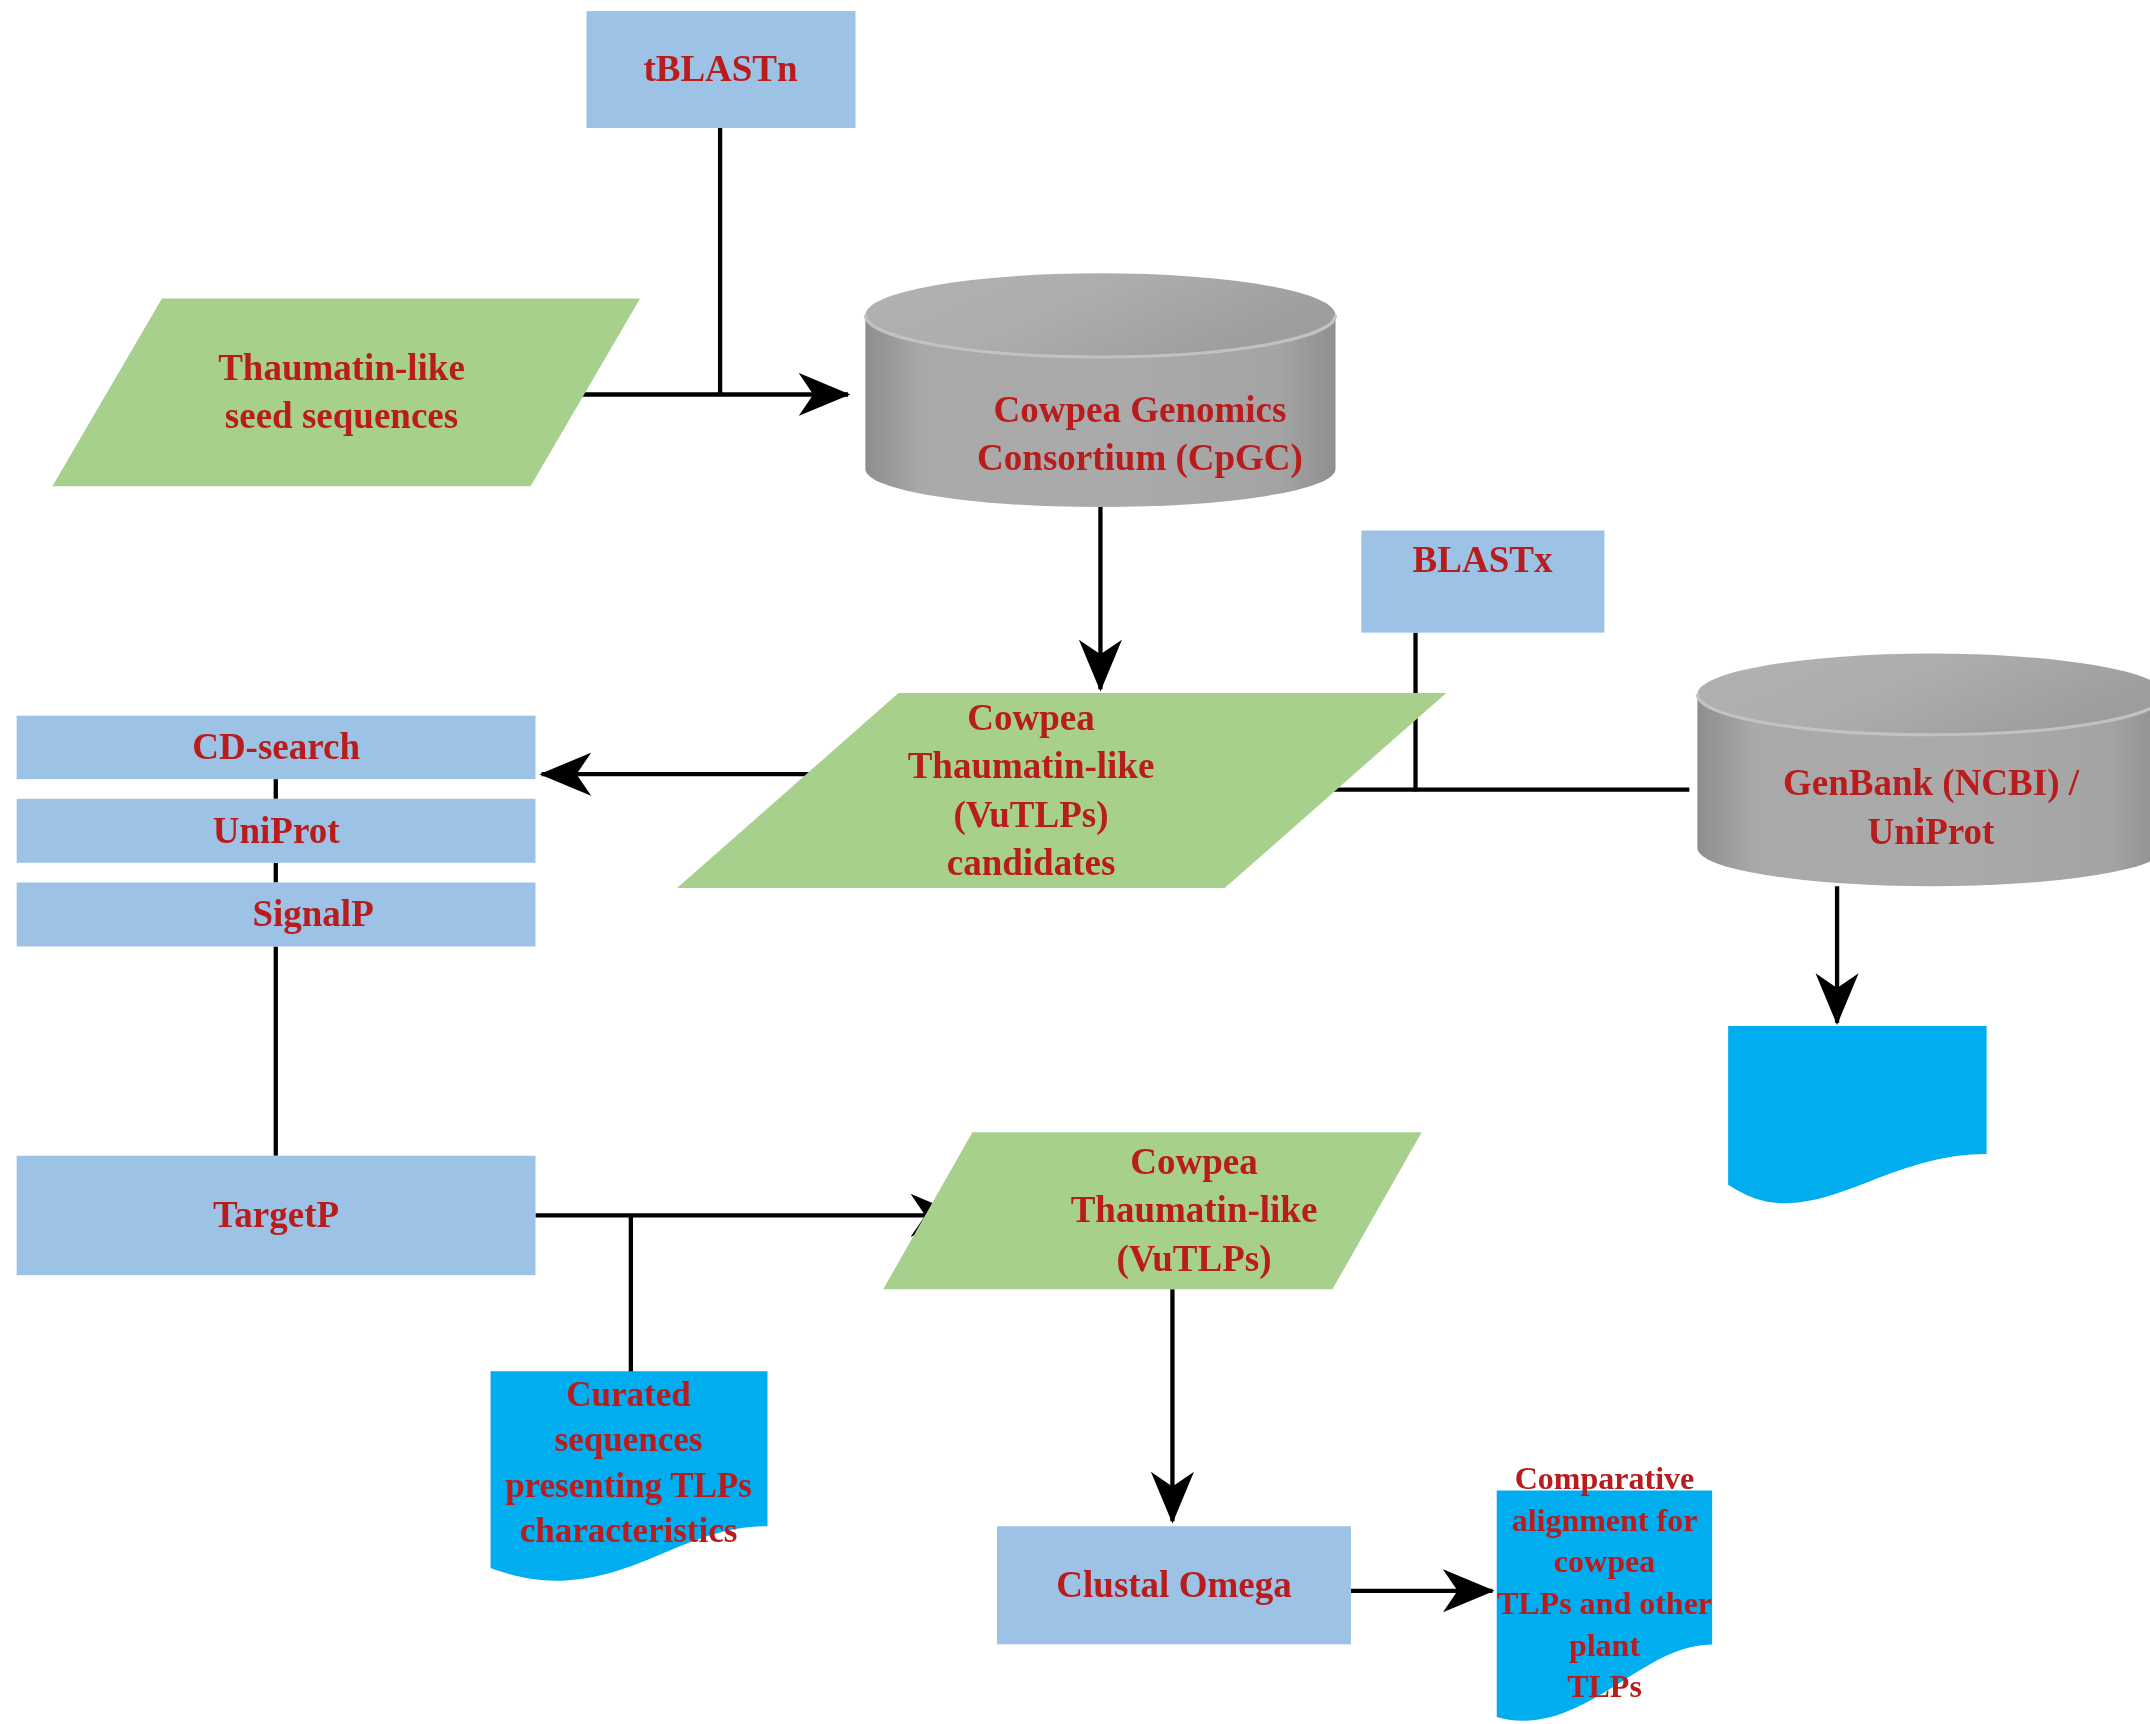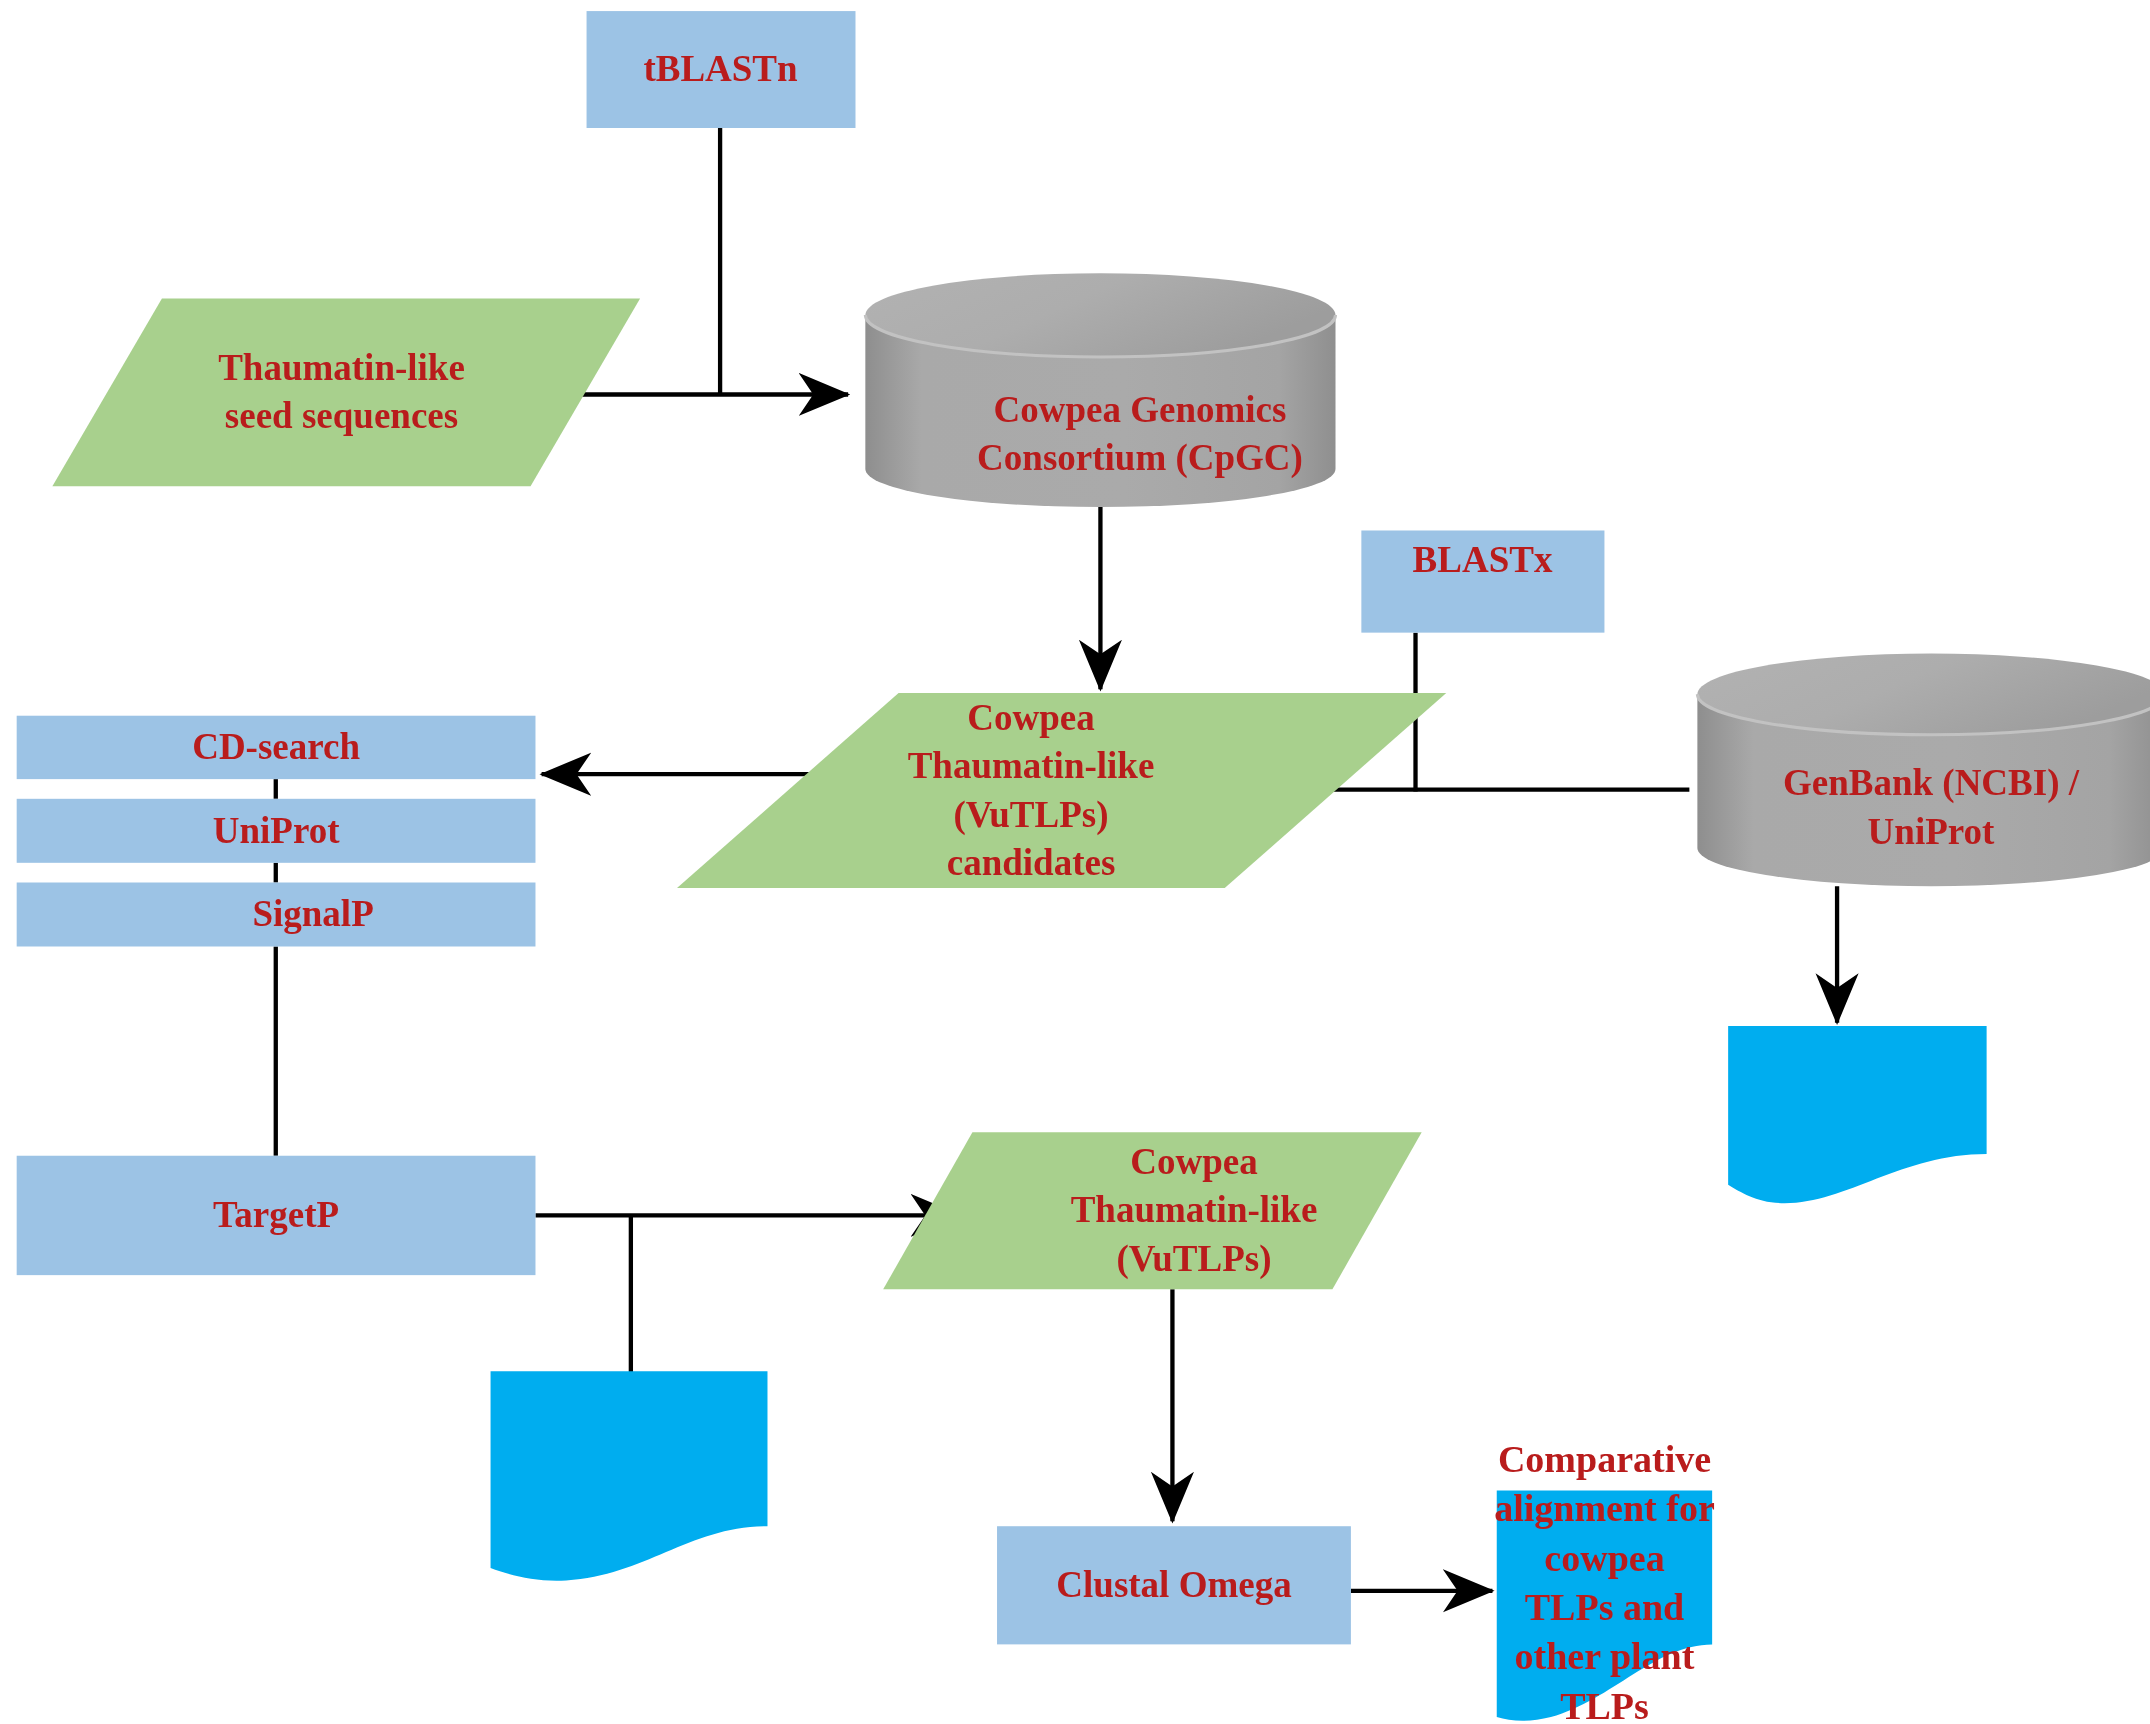--- a/index.html
+++ b/index.html
@@ -25,21 +25,21 @@
   .t-seed{font-size:37px;}
   .t-cpgc{font-size:37px;}
   .t-blastx{font-size:37px;}
   .t-genbank{font-size:37px;}
   .t-cand{font-size:37px;}
   .t-stack{font-size:37px;}
   .t-func{font-size:36px;}
   .t-vutlps{font-size:37px;}
   .t-curated{font-size:35px;}
   .t-clustal{font-size:37px;}
-  .t-comp{font-size:38px;}
+  .t-comp{font-size:32px;}
 </style>
 </head>
 <body>
 
 <div id="stage">
 
   <svg class="flow" viewBox="0 0 3495 2803">
     <defs>
       <marker id="arrowhead" markerWidth="14" markerHeight="14" refX="11.5" refY="5" orient="auto" markerUnits="strokeWidth">
         <path d="M0,0 L12,5 L0,10 L3.4,5 z" fill="#000"></path>
@@ -150,20 +150,23 @@
   <div class="node-text t-stack" style="left:16.6px;top:716px;width:519px;height:63px;">CD-search</div>
   <div class="node-text t-stack" style="left:16.6px;top:799px;width:519px;height:64px;">UniProt</div>
   <div class="node-text t-stack" style="left:16.6px;top:882px;width:519px;height:64px;padding-left:37px;">SignalP</div>
   <div class="node-text t-stack" style="left:16.6px;top:1156px;width:519px;height:119px;">TargetP</div>
 
 
   <div class="node-text t-vutlps" style="left:923px;top:1132px;width:542px;height:157px;">Cowpea
 Thaumatin-like
 (VuTLPs)</div>
 
+  <div class="node-text t-curated" style="left:490px;top:1381px;width:277px;height:163px;">Curated sequences
+presenting TLPs
+characteristics</div>
 
   <div class="node-text t-clustal" style="left:997px;top:1526px;width:354px;height:118px;border-radius:14px;">Clustal Omega</div>
 
   <div class="node-text t-comp" style="left:1492px;top:1494px;width:225px;height:178px;">Comparative
 alignment for cowpea
 TLPs and other plant
 TLPs</div>
 
 </div>
 

